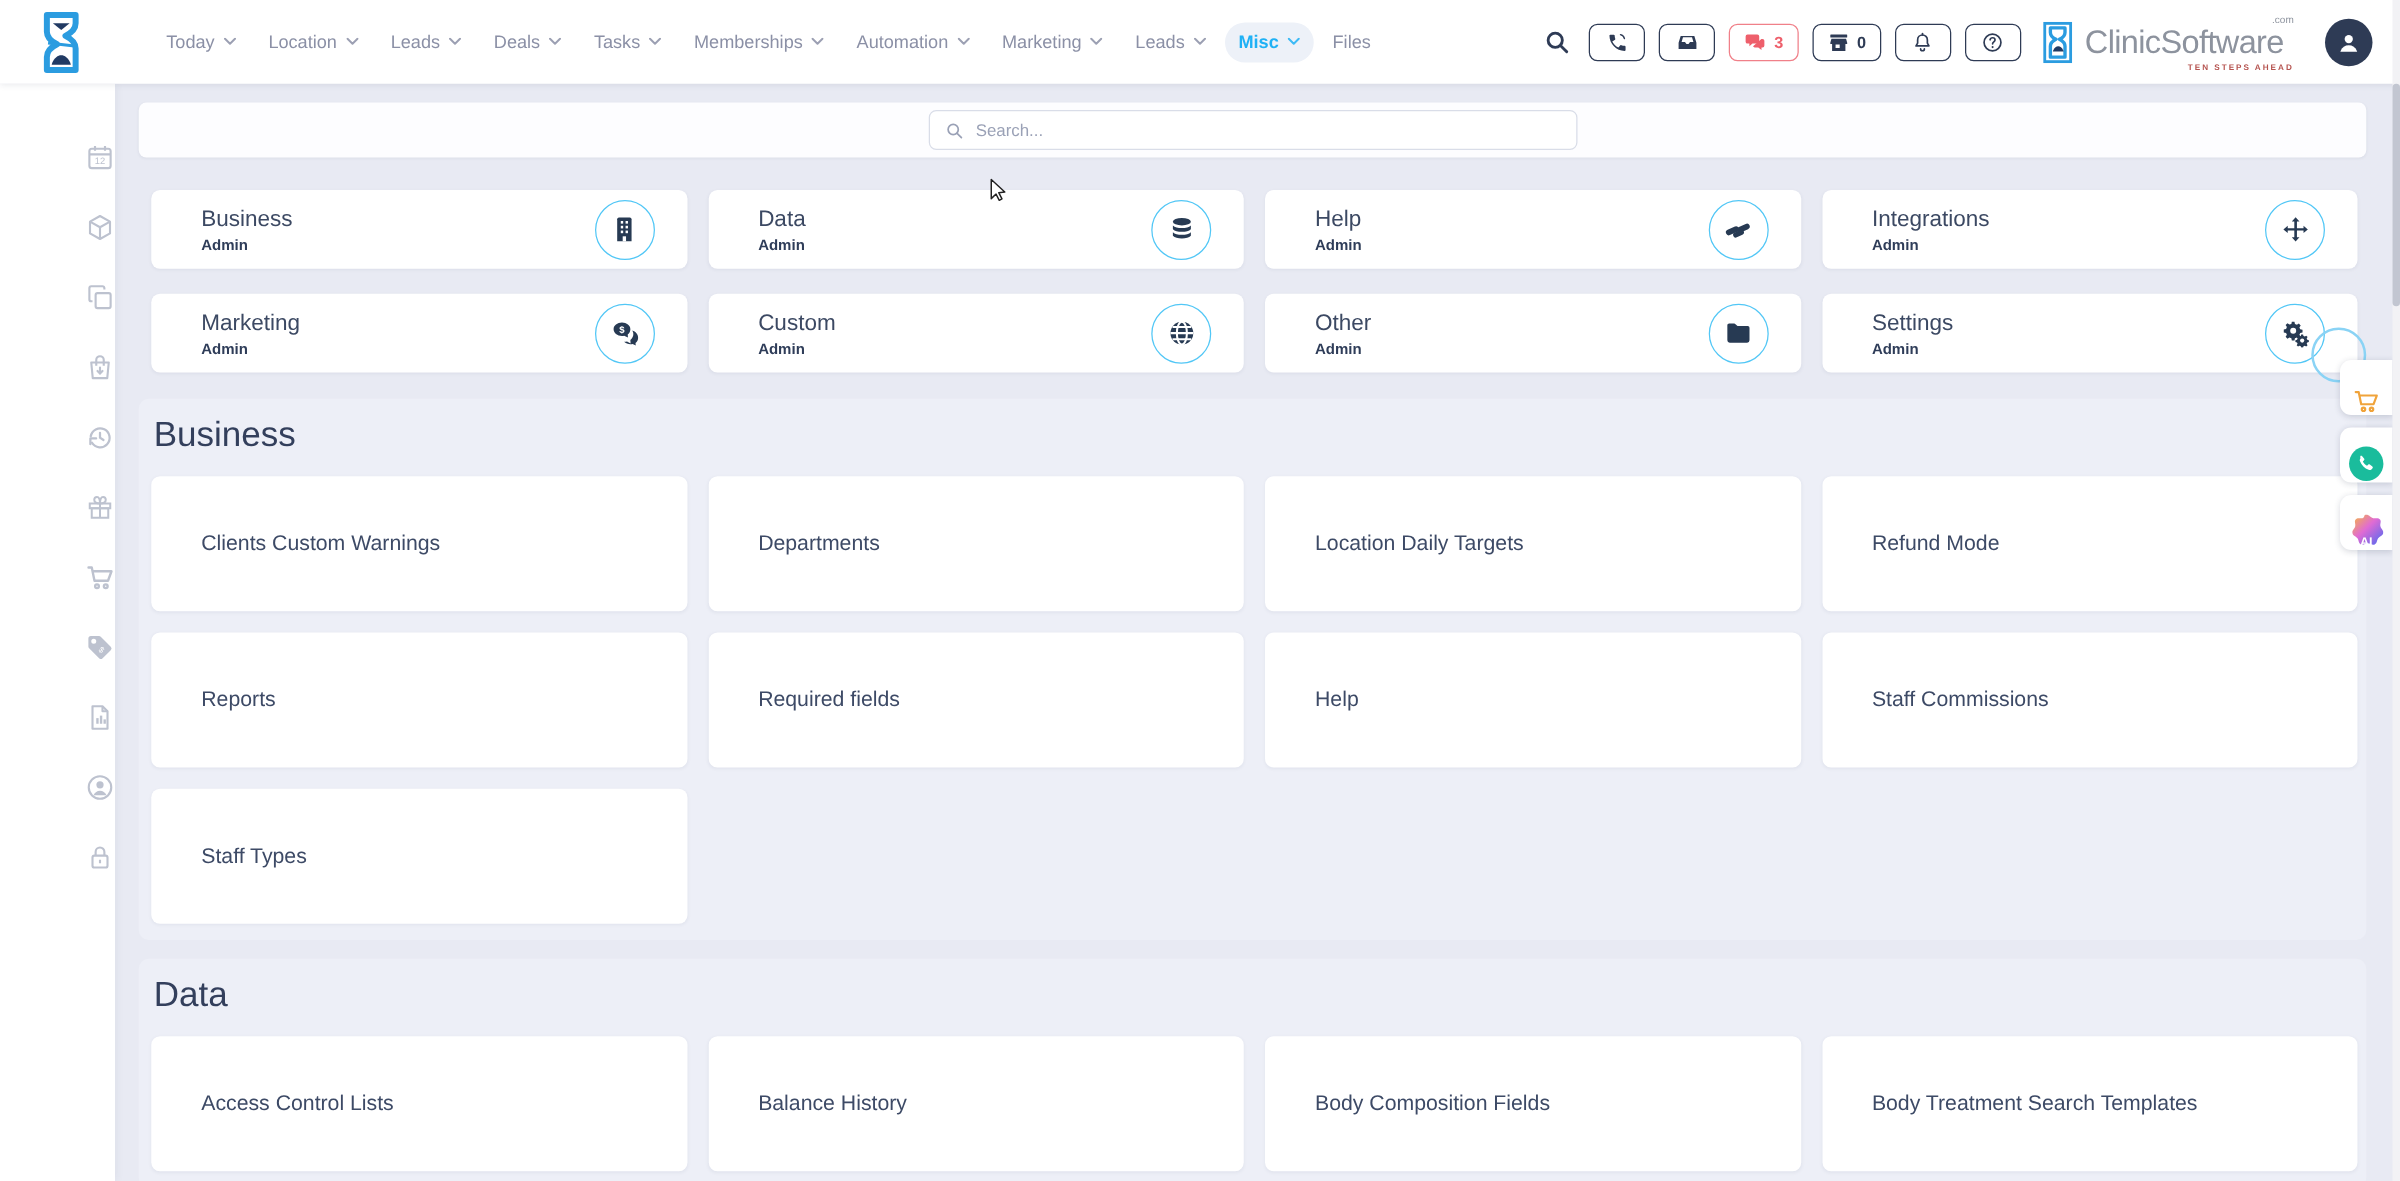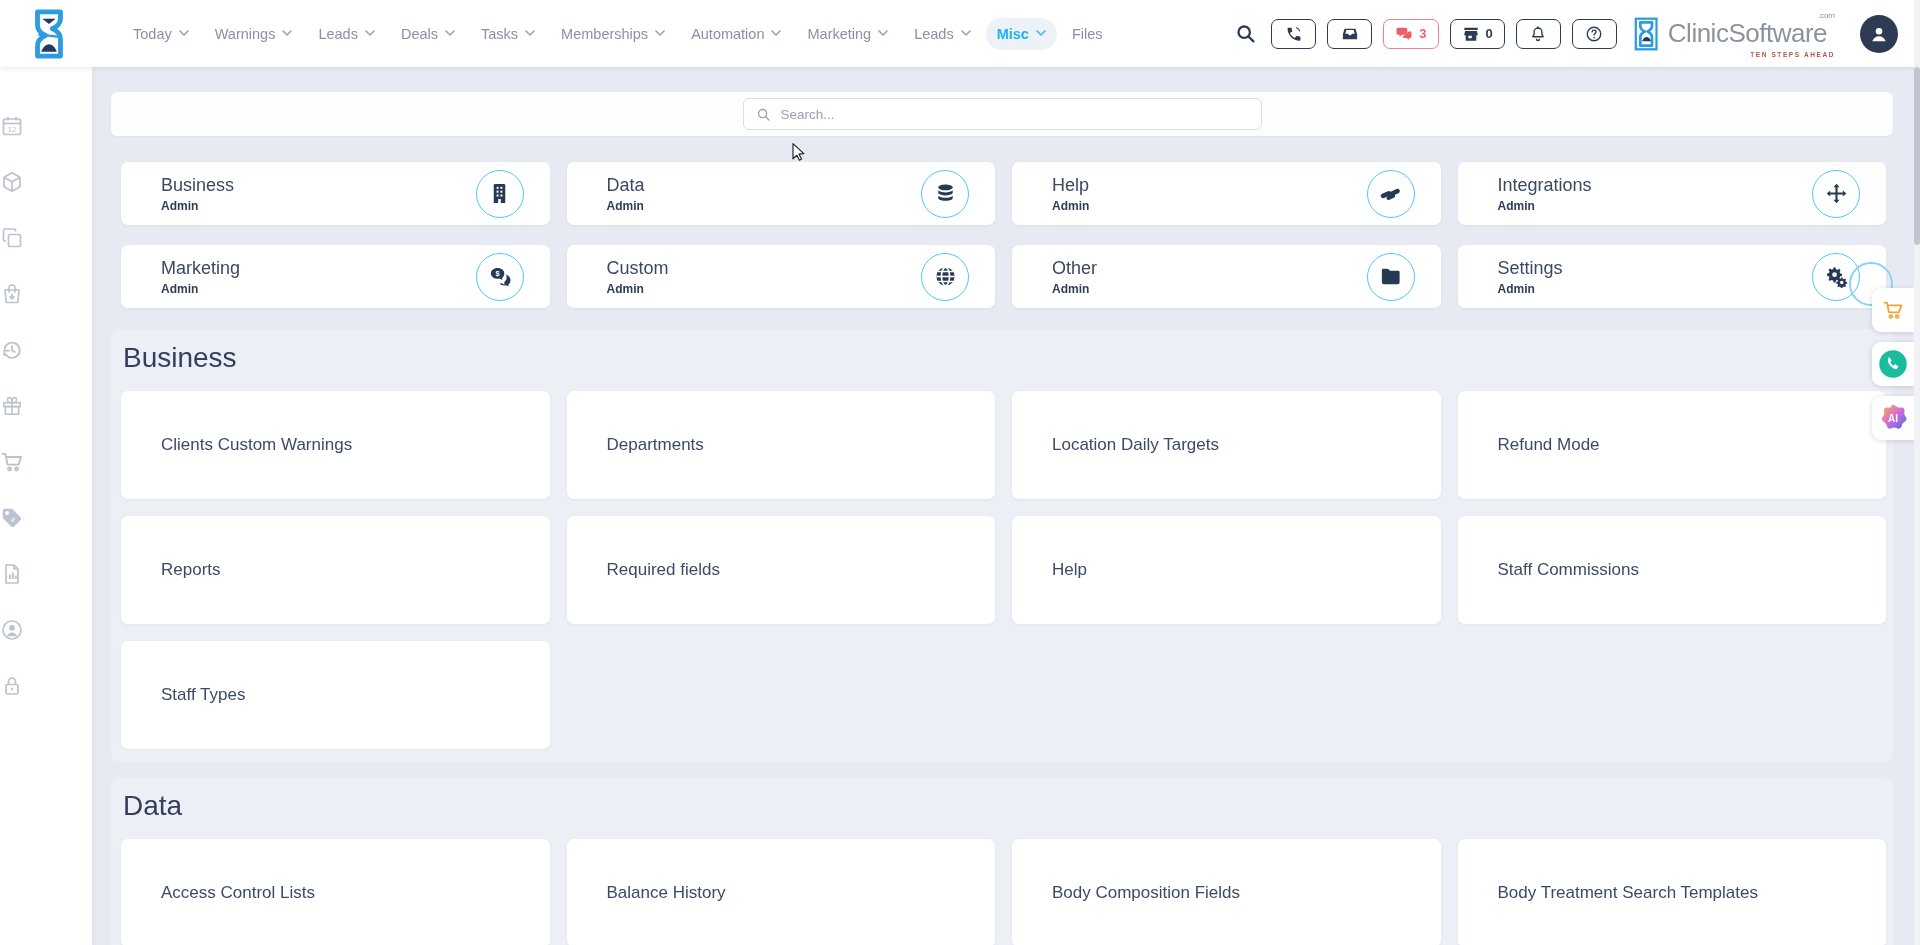--- a/index.html
+++ b/index.html
@@ -28,26 +28,26 @@
   .brand-hg{width:27px;height:36px;}
   .brand-hg svg{width:27px;height:36px;display:block;}
   .brand-text-wrap{position:relative;padding:0 10px 0 0;}
   .brand-name{font-size:26px;color:#8d939e;letter-spacing:-.5px;}
   .brand-tld{position:absolute;top:-7px;right:2px;font-size:8px;color:#8d939e;}
   .brand-tagline{position:absolute;bottom:-9px;right:2px;font-size:6.5px;letter-spacing:1.6px;color:#b5534f;font-weight:bold;white-space:nowrap;}
   .avatar{width:38px;height:38px;border-radius:50%;background:#2e3b55;display:flex;align-items:center;justify-content:center;cursor:pointer;}
   .avatar svg{width:22px;height:22px;}
 
   
-  aside{position:absolute;top:67px;left:0;bottom:0;width:92px;background:#fff;display:flex;flex-direction:column;align-items:flex-start;padding-top:47px;gap:32px;z-index:5;box-shadow:2px 0 6px rgba(40,50,80,.05);}
+  aside{position:absolute;top:67px;left:0;bottom:0;width:92px;background:#fff;display:flex;flex-direction:column;align-items:flex-end;padding-top:47px;gap:32px;z-index:5;box-shadow:2px 0 6px rgba(40,50,80,.05);}
   .side-item{width:24px;height:24px;color:#bdc2cf;cursor:pointer;}
   .side-item svg{width:24px;height:24px;display:block;}
 
   
-  main{position:absolute;left:92px;top:67px;right:0;bottom:0;overflow:hidden;padding:25px 27px 0 19px;box-sizing:border-box;}
+  main{position:absolute;left:92px;top:67px;right:0;bottom:0;overflow:hidden;padding:15px 27px 0 19px;box-sizing:border-box;}
   .search-band{height:44px;background:#fdfdff;border-radius:6px;display:flex;align-items:center;justify-content:center;margin-bottom:26px;box-shadow:0 1px 2px rgba(40,50,80,.05);}
   .search-box{width:519px;height:32px;background:#fff;border:1px solid #d9dde8;border-radius:6px;display:flex;align-items:center;padding:0 12px;gap:8px;color:#9aa1b6;box-sizing:border-box;}
   .search-box .sicon{width:15px;height:15px;display:block;}
   .search-box .sicon svg{width:15px;height:15px;display:block;}
   .search-box input{border:none;outline:none;flex:1;font-size:13.5px;color:#3c4963;background:transparent;font-family:inherit;}
   .search-box input::placeholder{color:#9aa1b6;}
 
   .cat-grid{display:grid;grid-template-columns:repeat(4,1fr);gap:20px 17px;margin:0 7px 21px 10px;}
   .cat-card{height:63px;background:#fff;border-radius:7px;display:flex;align-items:center;padding:0 26px 0 40px;box-shadow:0 1px 3px rgba(40,50,80,.06);cursor:pointer;}
   .cat-text{flex:1;}
@@ -58,21 +58,21 @@
 
   .group{background:#edeff7;border-radius:8px;padding:13px 7px 13px 10px;margin-bottom:15px;}
   .group-title{font-size:28px;color:#333f5c;margin:0 0 17px 2px;font-weight:500;}
   .item-grid{display:grid;grid-template-columns:repeat(4,1fr);gap:17px;}
   .item-card{height:108px;background:#fff;border-radius:7px;padding:44px 20px 0 40px;box-sizing:border-box;box-shadow:0 1px 3px rgba(40,50,80,.06);cursor:pointer;}
   .item-title{font-size:17px;color:#3d4a66;font-weight:500;}
 
   
   .float-ring{position:absolute;right:27px;top:262px;width:40px;height:40px;border:2px solid #8ad3f5;border-radius:50%;z-index:3;}
   .float-stack{position:absolute;right:6px;top:288px;display:flex;flex-direction:column;gap:10px;z-index:4;}
-  .float-tab{width:42px;height:44px;background:#fff;border-radius:9px 0 0 9px;box-shadow:0 1px 5px rgba(40,50,80,.18);display:flex;align-items:center;justify-content:center;cursor:pointer;position:relative;}
+  .float-tab{width:42px;height:44px;background:#fff;border-radius:9px 0 0 9px;box-shadow:0 1px 5px rgba(40,50,80,.18);display:flex;align-items:flex-end;justify-content:center;cursor:pointer;position:relative;}
   .float-tab .ficon{display:flex;align-items:center;justify-content:center;}
   .float-tab .ficon svg{display:block;}
   .ficon.cart-icon{color:#f0a33a;width:22px;height:22px;}
   .ficon.cart-icon svg{width:22px;height:22px;}
   .ficon.whatsapp-icon svg,.ficon.ai-icon svg{width:30px;height:30px;}
   .ai-label{position:absolute;color:#fff;font-size:10px;font-weight:bold;pointer-events:none;}
 
   
   .scrollbar{position:absolute;right:0;top:0;bottom:0;width:6px;background:#f2f2f5;z-index:20;}
   .scroll-thumb{position:absolute;top:67px;height:178px;width:6px;background:#c2c6d1;border-radius:3px;}
@@ -96,21 +96,21 @@
 
   <div class="nav-item">
         <span class="nav-label">Today</span>
         <span class="caret">
           <svg viewBox="0 0 10 7">
             <path d="M1 1l4 4 4-4" stroke="currentColor" stroke-width="1.6" fill="none" stroke-linecap="round" stroke-linejoin="round"></path>
           </svg>
         </span>
       </div>
       <div class="nav-item">
-        <span class="nav-label">Warnings</span>
+        <span class="nav-label">Location</span>
         <span class="caret">
           <svg viewBox="0 0 10 7">
             <path d="M1 1l4 4 4-4" stroke="currentColor" stroke-width="1.6" fill="none" stroke-linecap="round" stroke-linejoin="round"></path>
           </svg>
         </span>
       </div>
       <div class="nav-item">
         <span class="nav-label">Leads</span>
         <span class="caret">
           <svg viewBox="0 0 10 7">

